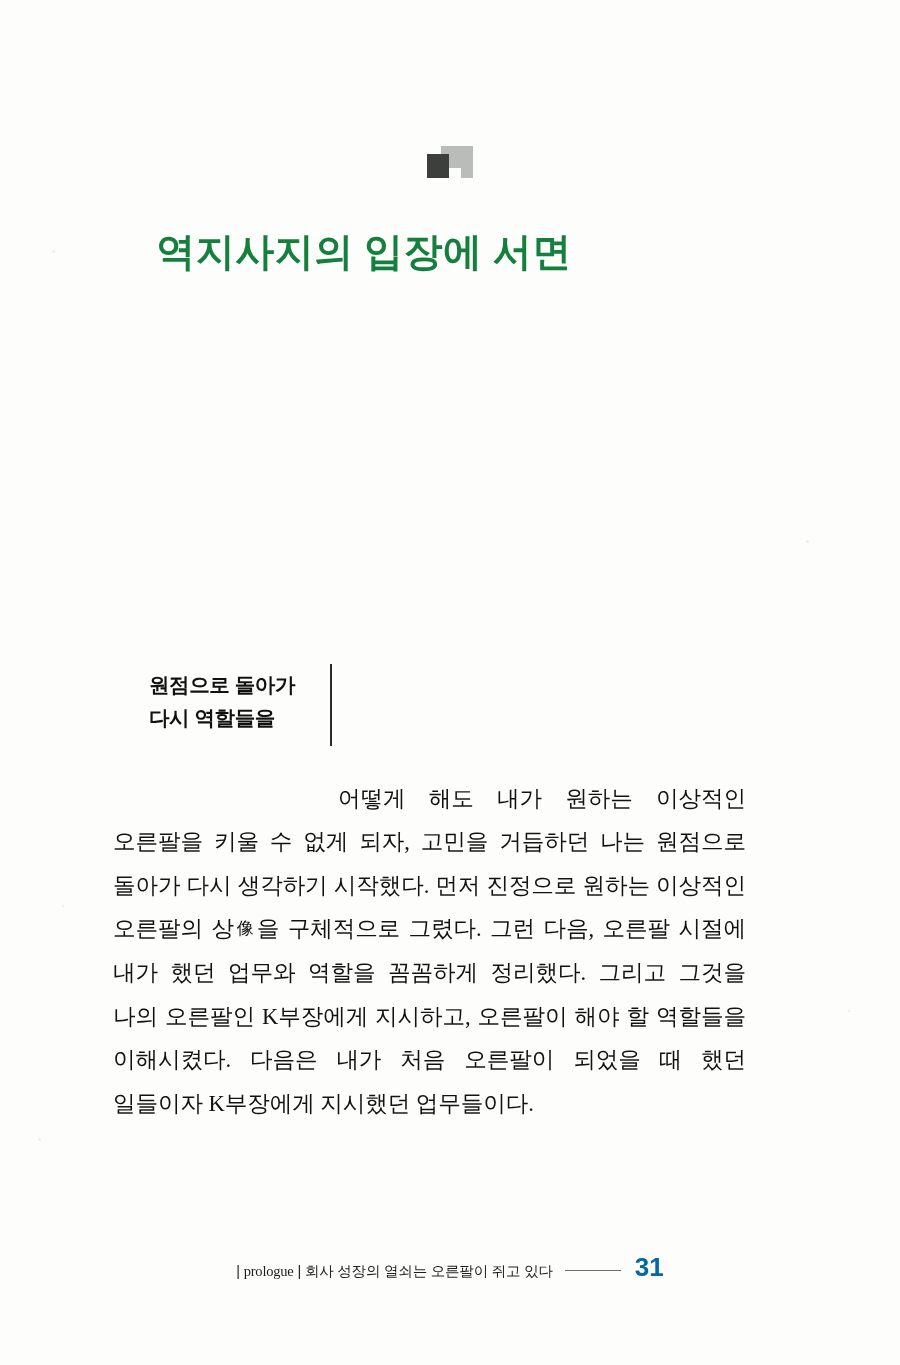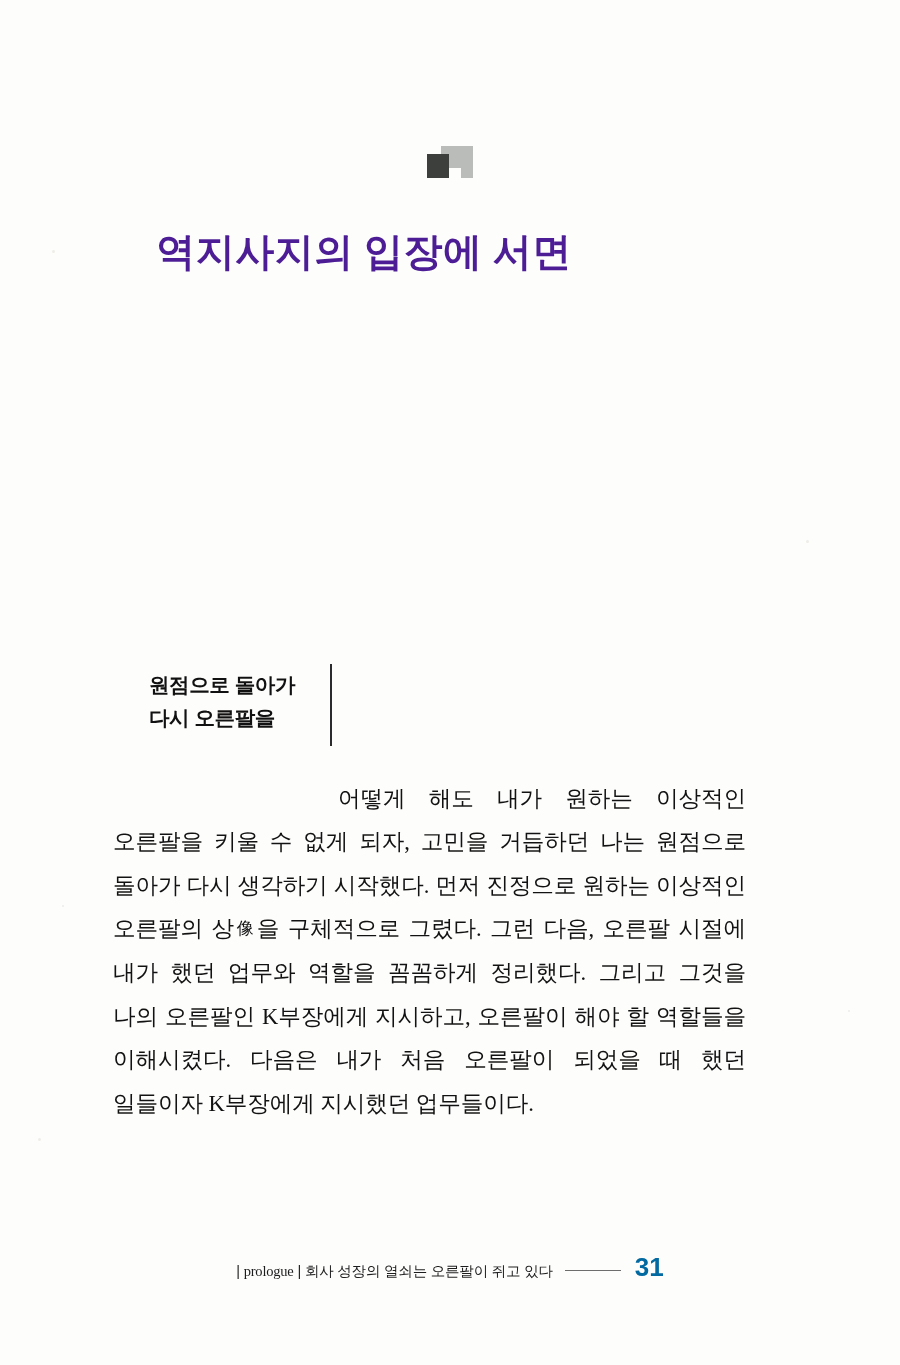--- a/index.html
+++ b/index.html
@@ -66,21 +66,21 @@
     position: absolute;
     top: 198px;
     left: 0;
     width: 728px;
     text-align: center;
     font-family: "Liberation Serif", "DejaVu Serif", serif;
     font-size: 39px;
     line-height: 1.42;
     font-weight: 700;
     letter-spacing: 0.5px;
-    color: #4c1d95;
+    color: #15803d;
   }
   .title .line {
     display: block;
   }
 
   
   .content {
     position: absolute;
     top: 662px;
     left: 113px;
@@ -209,21 +209,21 @@
   </div>
 
   <h1 class="title">
     <span class="line">역지사지의 입장에 서면</span>
   </h1>
 
   <div class="content">
     <div class="lead-row">
       <div class="lead-label">
         <span class="lbl-line">원점으로 돌아가</span>
-        <span class="lbl-line">다시 오른팔을</span>
+        <span class="lbl-line">다시 역할들을</span>
       </div>
       <div class="lead-rule"></div>
     </div>
 
     <p class="body-text">
       <span class="first-indent"></span><span>어떻게 해도 내가 원하는 이상적인 오른팔을 키울 수 없게 되자, 고민을 거듭하던 나는 원점으로 돌아가 다시 생각하기 시작했다. 먼저 진정으로 원하는 이상적인 오른팔의 상</span><span class="hanja">像</span><span>을 구체적으로 그렸다. 그런 다음, 오른팔 시절에 내가 했던 업무와 역할을 꼼꼼하게 정리했다. 그리고 그것을 나의 오른팔인 K부장에게 지시하고, 오른팔이 해야 할 역할들을 이해시켰다. 다음은 내가 처음 오른팔이 되었을 때 했던 일들이자 K부장에게 지시했던 업무들이다.</span>
     </p>
   </div>
 
   <div class="footer">

